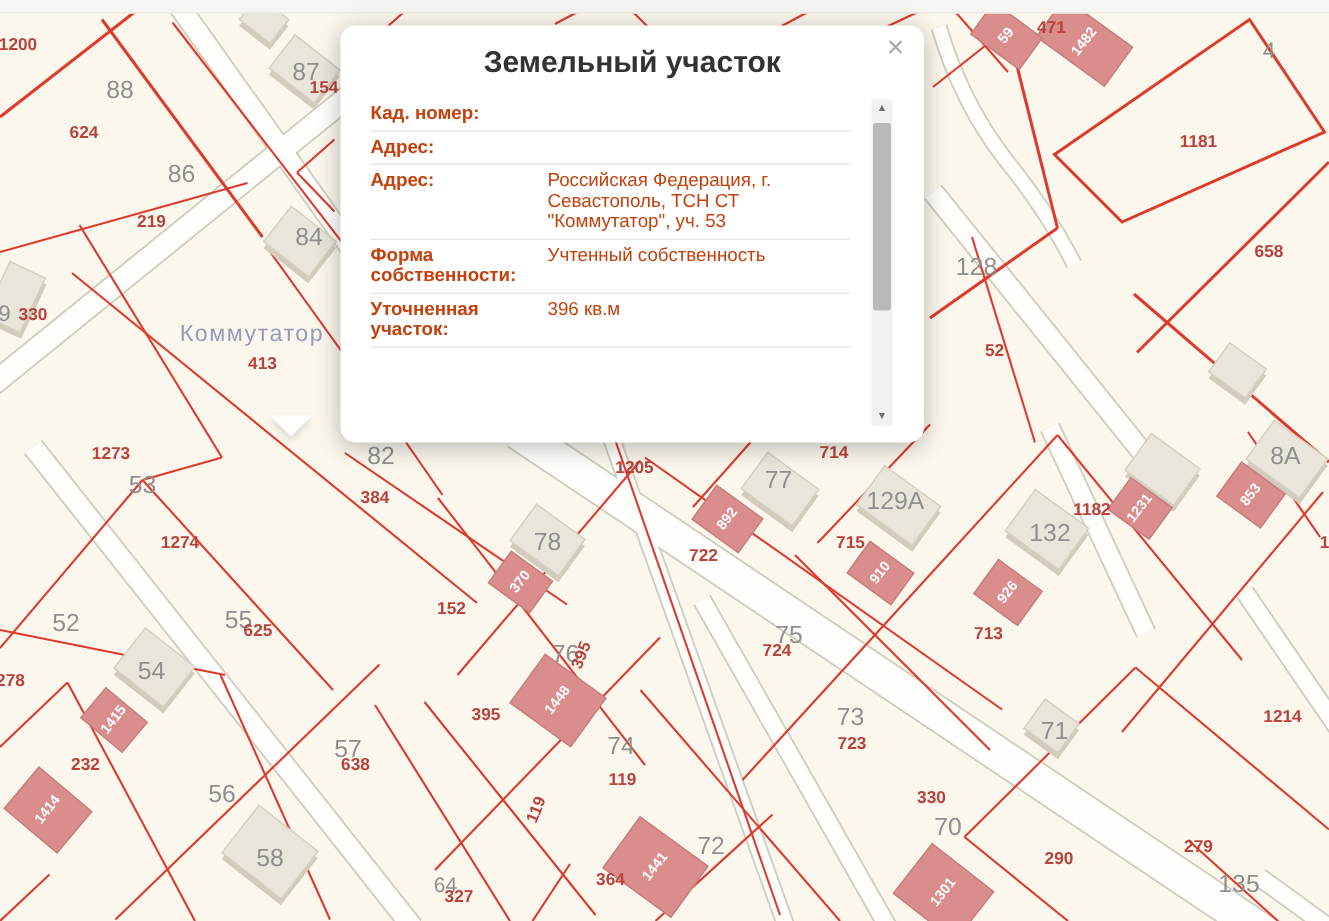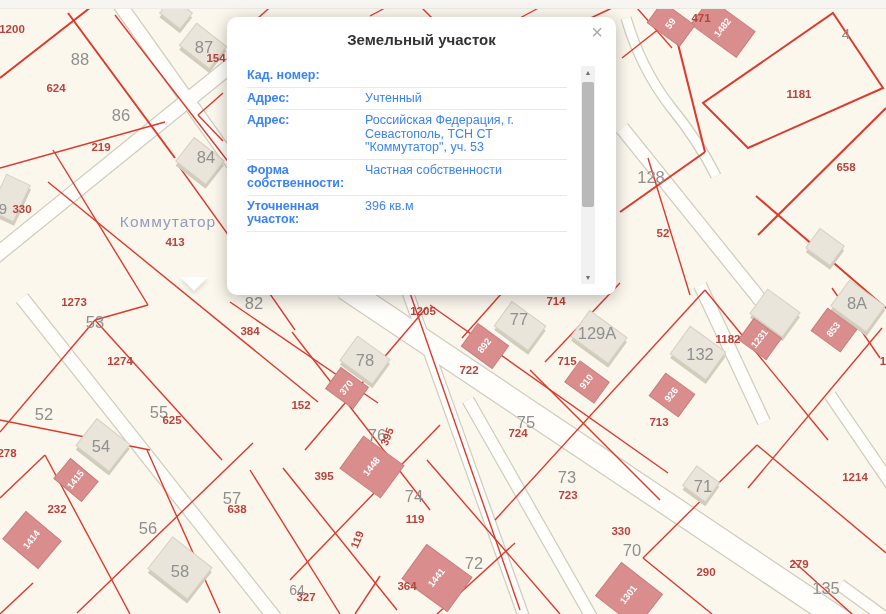--- a/index.html
+++ b/index.html
@@ -12,25 +12,25 @@
   #map-svg text{font-family:"Liberation Sans",sans-serif;}
 
   
   #popup{position:absolute;left:227px;top:17px;width:389px;height:278px;
          background:#fff;border-radius:10px;z-index:5;
          box-shadow:0 3px 16px rgba(0,0,0,.28);}
   #popup-tail{position:absolute;left:180px;top:277px;width:0;height:0;
               border-left:14px solid transparent;border-right:14px solid transparent;
               border-top:14px solid #fff;z-index:4;
               filter:drop-shadow(0 3px 2px rgba(0,0,0,.12));}
-  .popup-title{margin-top:14px;text-align:center;font-size:15px;font-weight:bold;
+  .popup-title{margin-top:14px;text-align:center;font-size:20px;font-weight:bold;
                color:#333;}
   .popup-close{position:absolute;right:8px;top:2px;font-size:20px;color:#a9a9a9;
                cursor:pointer;line-height:26px;width:22px;text-align:center;}
-  #popup-rows{position:absolute;left:20px;top:48px;width:320px;color:#3b82f6;}
+  #popup-rows{position:absolute;left:20px;top:48px;width:320px;color:#c2410c;}
   .prow{display:flex;border-bottom:1px solid #e9e9e9;padding:2px 0;
         font-size:12.5px;line-height:13.5px;}
   .plabel{width:112px;flex:0 0 112px;font-weight:bold;padding:2px 6px 2px 0;}
   .pvalue{flex:1;padding:2px 0;}
   
   #sb-track{position:absolute;left:354px;top:49px;width:14px;height:218px;
             background:#f1f1f1;border-radius:2px;}
   .sb-arrow{position:absolute;left:0;width:14px;height:13px;font-size:7px;
             color:#6f6f6f;text-align:center;line-height:13px;cursor:pointer;}
   #sb-up{top:0;}
@@ -302,29 +302,28 @@
   <div id="popup-tail"></div>
   <div id="popup">
     <div class="popup-close">×</div>
     <div class="popup-title">Земельный участок</div>
     <div id="popup-rows">
         <div class="prow">
           <div class="plabel">Кад. номер:</div>
         </div>
         <div class="prow">
           <div class="plabel">Адрес:</div>
-          <div class="pvalue">Учтенный</div>
         </div>
         <div class="prow">
           <div class="plabel">Адрес:</div>
           <div class="pvalue">Российская Федерация, г. Севастополь, ТСН СТ "Коммутатор", уч. 53</div>
         </div>
         <div class="prow">
           <div class="plabel">Форма собственности:</div>
-          <div class="pvalue">Частная собственности</div>
+          <div class="pvalue">Учтенный собственность</div>
         </div>
         <div class="prow">
           <div class="plabel">Уточненная участок:</div>
           <div class="pvalue">396 кв.м</div>
         </div>
       </div>
     <div id="sb-track">
       <div id="sb-up" class="sb-arrow">▲</div>
       <div id="sb-thumb"></div>
       <div id="sb-down" class="sb-arrow">▼</div>

